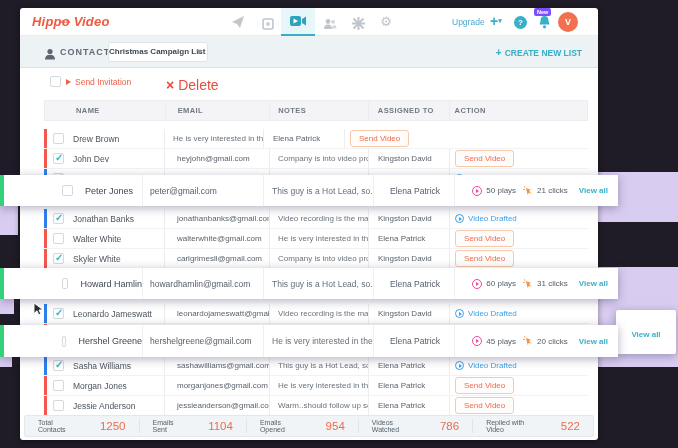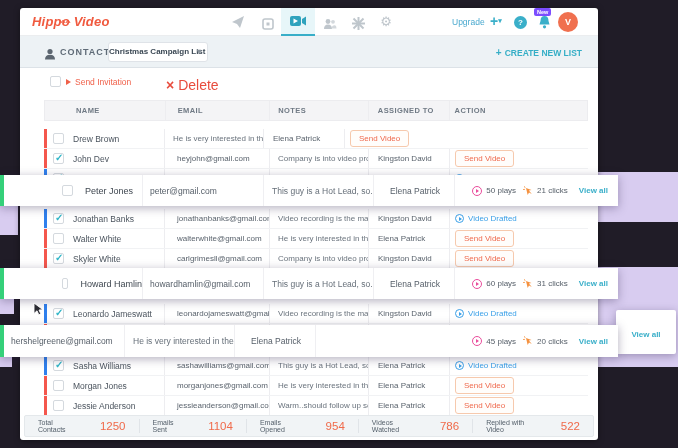--- a/index.html
+++ b/index.html
@@ -443,20 +443,24 @@
               <line x1="0.2" y1="3.5" x2="1.8" y2="3.4" stroke="#f5913e" stroke-width="1"></line>
             </svg>
           </span>
           <span>31 clicks</span>
         </span>
       <span class="viewall">View all</span>
     </span>
   </div>
 
   <div class="card" style="top:325px;height:32px;">
+    <span class="k0">
+        <span class="cb"></span>
+        <span class="knm">Hershel Greene</span>
+      </span>
     <span class="k1">hershelgreene@gmail.com</span>
     <span class="k2">He is very interested in the prod...</span>
     <span class="k3">Elena Patrick</span>
     <span class="k4">
       <span class="stat">
           <span class="playic"></span>
           <span>45 plays</span>
         </span>
       <span class="stat">
           <span class="clickic">

